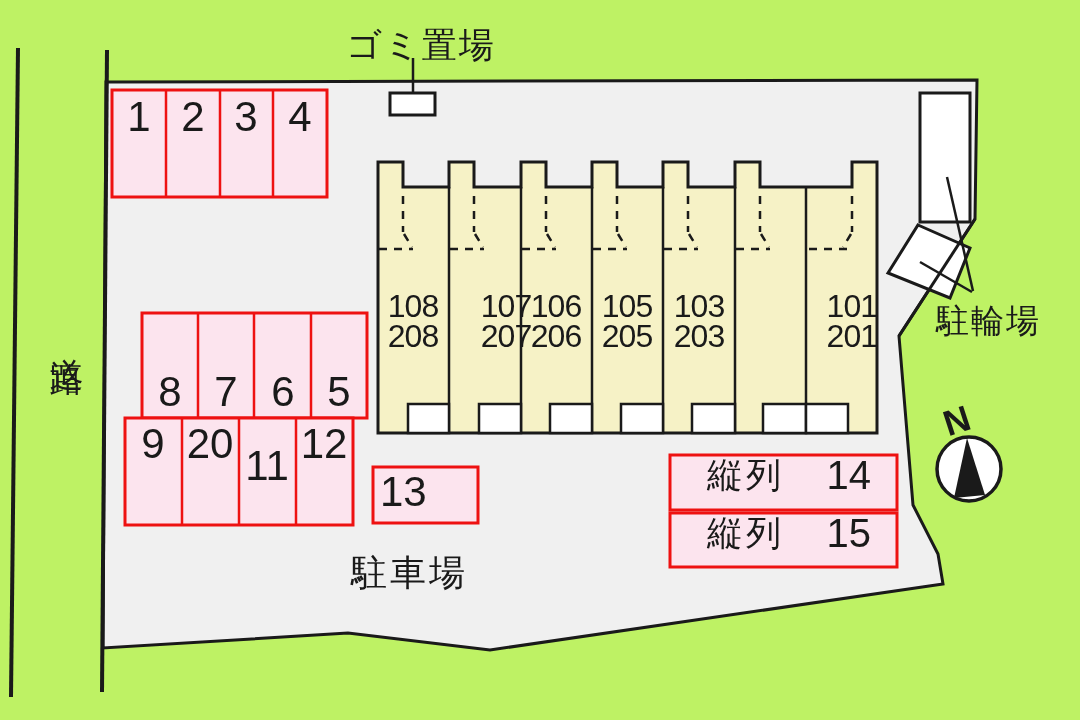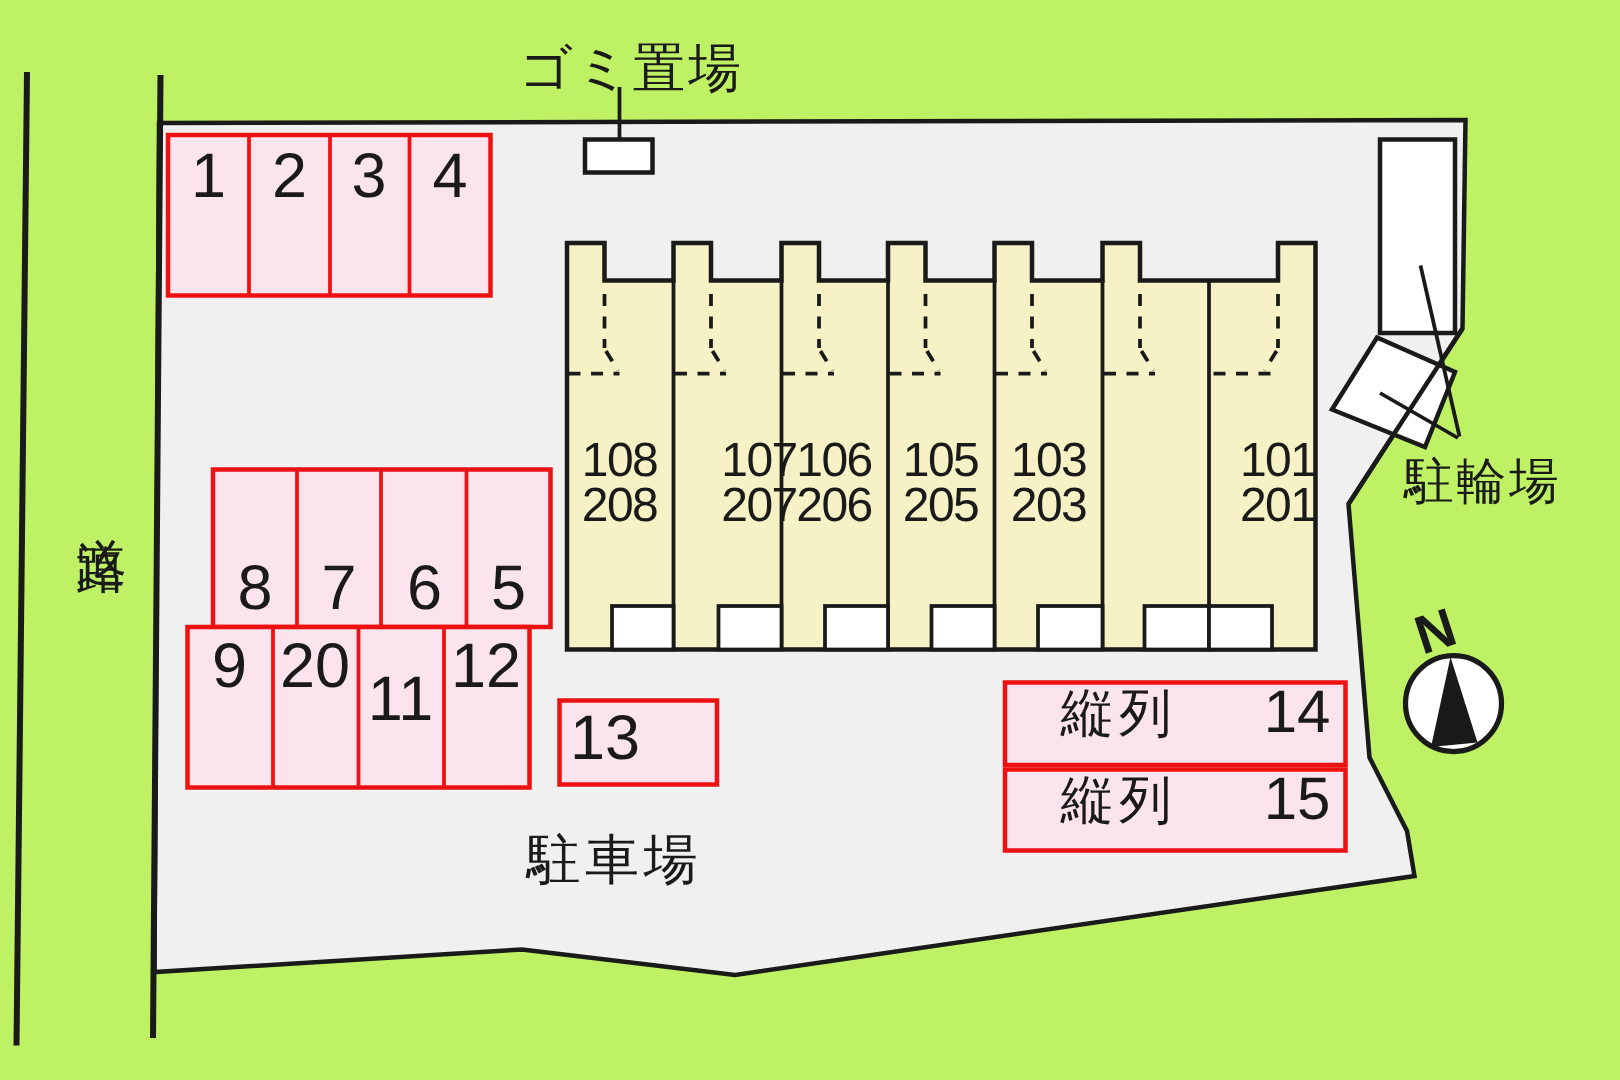--- a/index.html
+++ b/index.html
@@ -13,21 +13,21 @@
   .road{left:44px;top:332px;writing-mode:vertical-rl;font-size:34px;letter-spacing:4px;font-weight:500;}
   .chusha{left:351px;top:549px;font-size:36px;letter-spacing:3px;font-weight:500;}
   .churin{left:936px;top:299px;font-size:33px;letter-spacing:2px;font-weight:500;}
   .north{left:944px;top:400px;font-size:36px;font-weight:700;transform:rotate(-18deg);}
   .num{position:absolute;font-size:42px;line-height:1;text-align:center;width:56px;}
   .lot13{position:absolute;left:380px;top:471px;font-size:42px;line-height:1;}
   .unit-num{position:absolute;top:291px;width:72px;text-align:center;font-size:32px;line-height:30px;letter-spacing:-1px;}
   .unit-num span{display:block;}
   .tandem{
     position:absolute;left:670px;width:227px;height:41px;display:flex;align-items:center;
-    justify-content:space-between;padding:0 10px 0 37px;box-sizing:border-box;
+    justify-content:space-between;padding:0 26px 0 37px;box-sizing:border-box;
   }
   .tandem .tl{font-size:35px;letter-spacing:4px;font-weight:500;}
   .tandem .tn{font-size:40px;}
 </style>
 </head>
 <body>
 
 <div class="stage">
 
   <svg width="1080" height="720" viewBox="0 0 1080 720">

